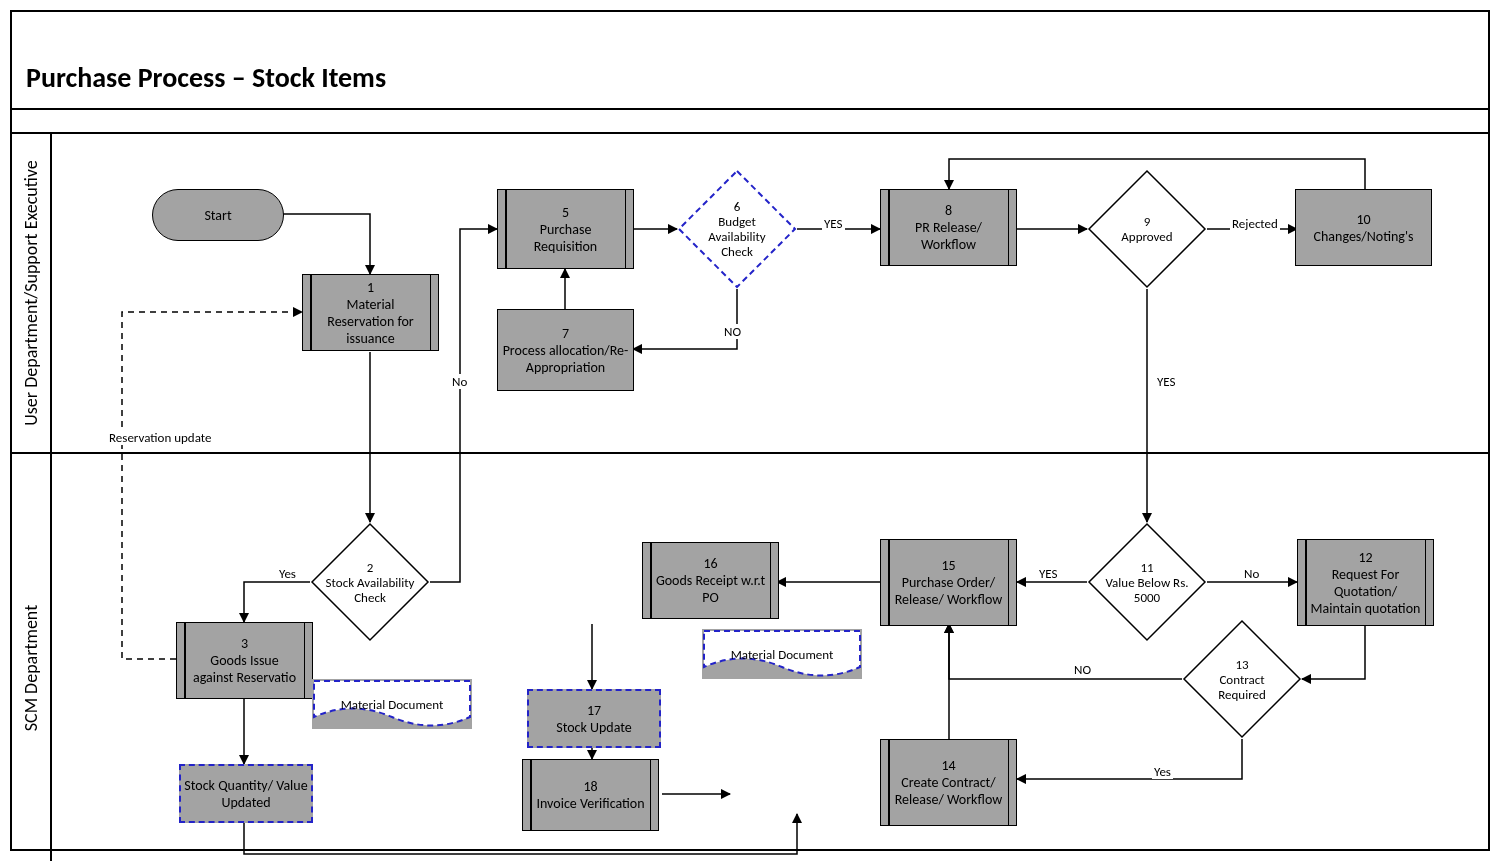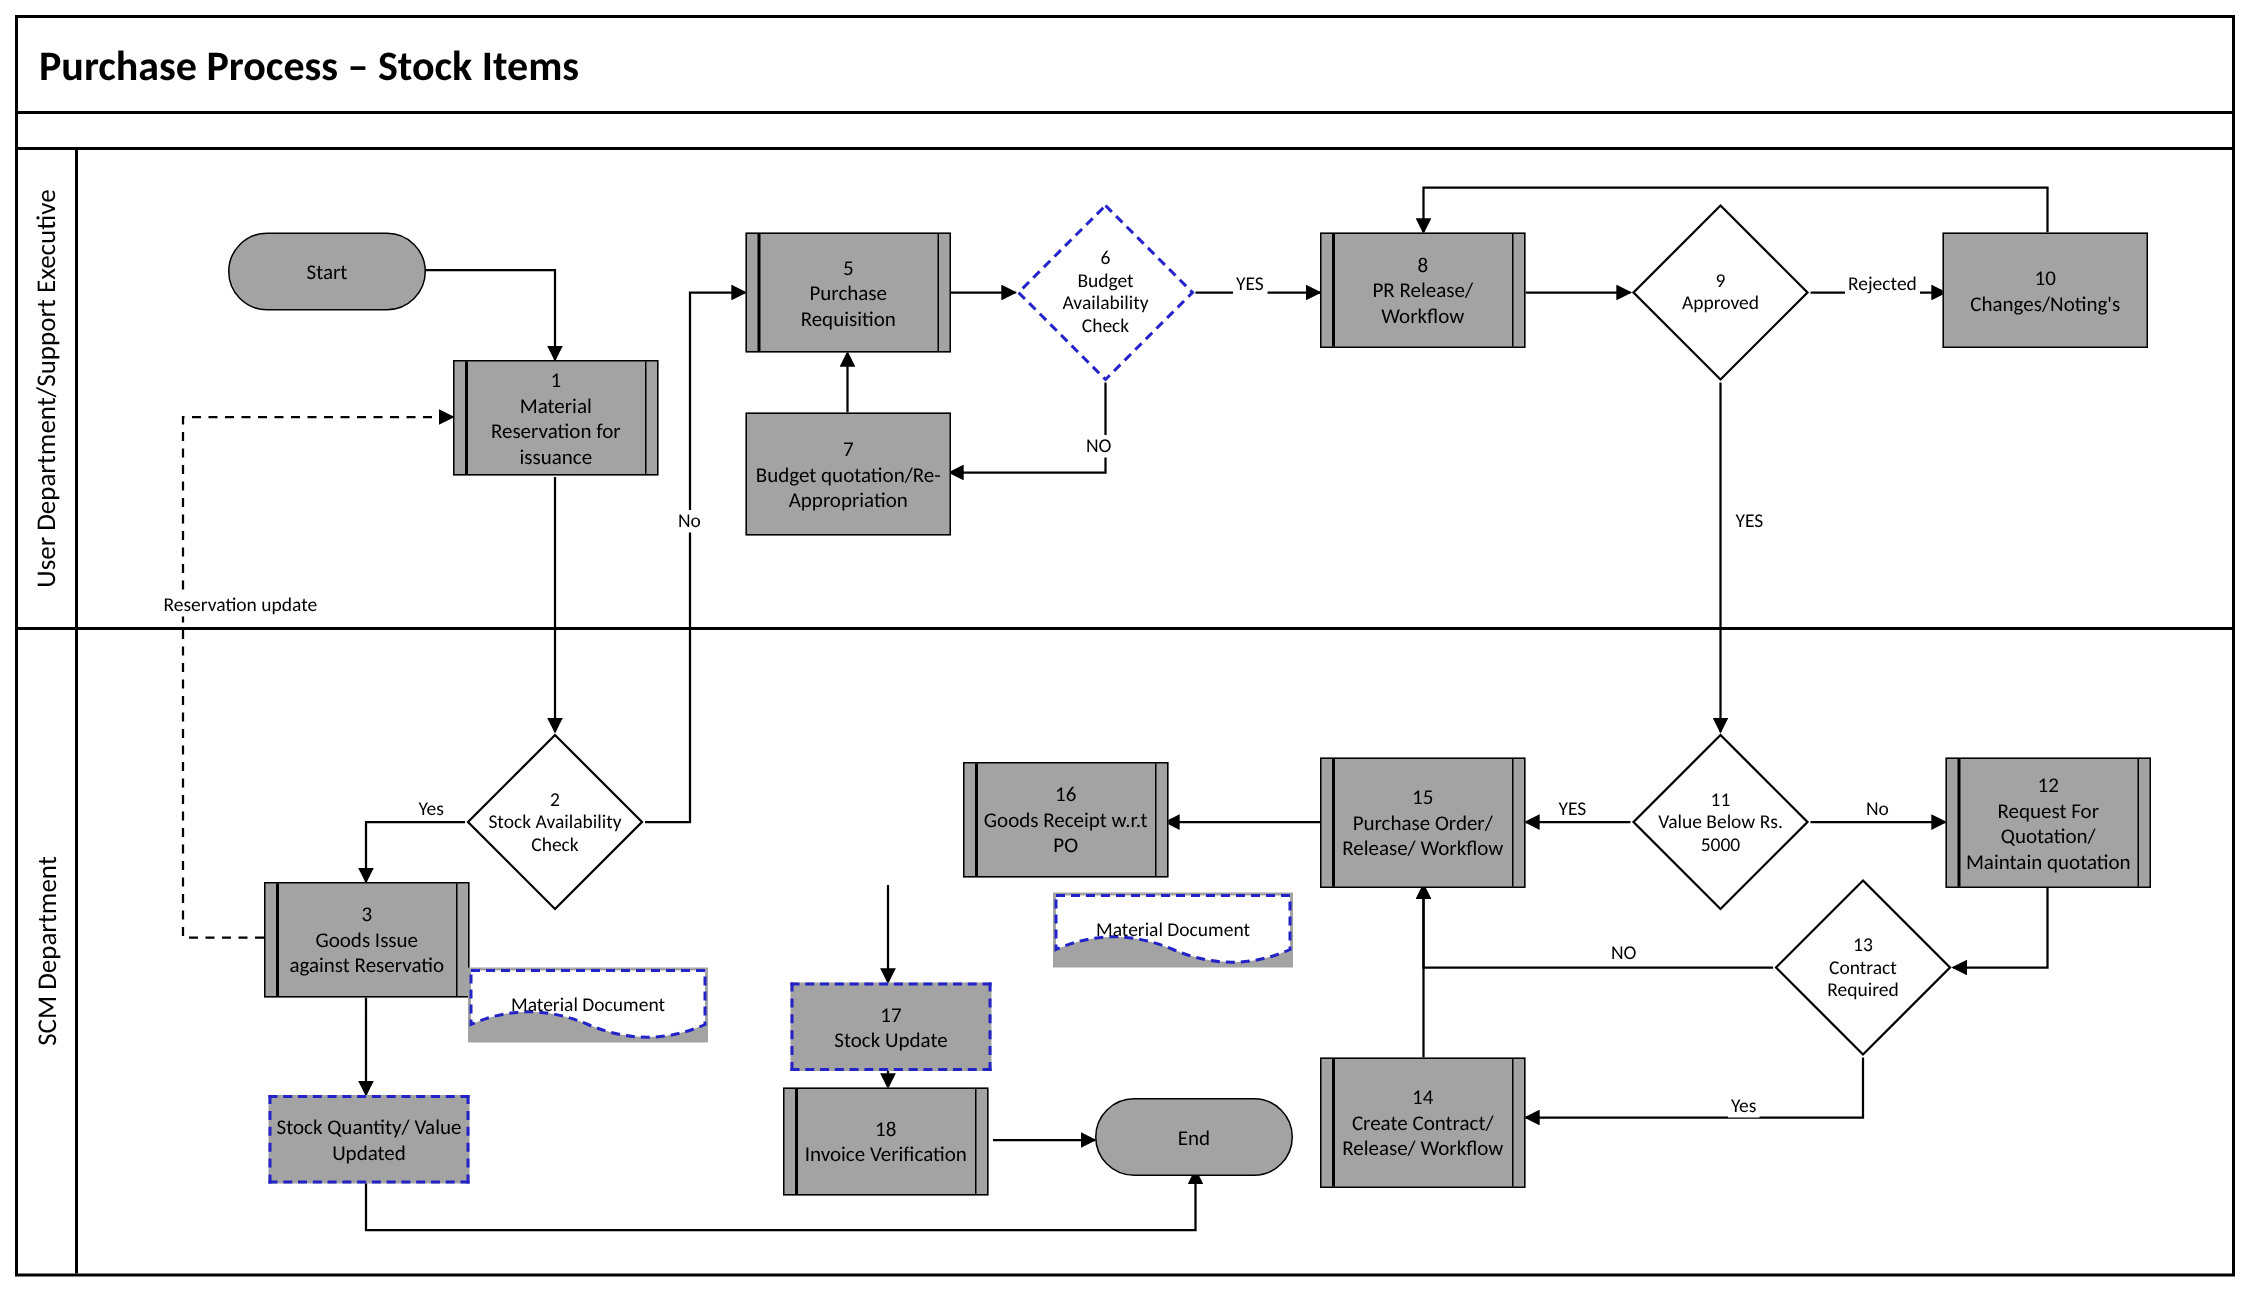--- a/index.html
+++ b/index.html
@@ -16,20 +16,21 @@
     background: #fff;
   }
   .title-bar {
     border-bottom: 2px solid #000;
     padding: 10px 14px;
     font-size: 28px;
     font-weight: bold;
     height: 42px;
     display: flex;
     align-items: center;
+    margin-top: 34px;
   }
   .gap-bar {
     height: 22px;
     border-bottom: 2px solid #000;
   }
   .lanes {
     position: relative;
     height: 747px; 
   }
   .lane {
@@ -224,21 +225,21 @@
         </svg>
       <div class="dtxt">
         <div>6</div>
         <div>Budget Availability Check</div>
       </div>
     </div>
 
     <div class="node process" style="left:485px; top:175px; width:135px; height:80px;">
       <div>
         <div>7</div>
-        <div>Budget quotation/Re-Appropriation</div>
+        <div>Process allocation/Re-Appropriation</div>
       </div>
     </div>
 
     <div class="node predef" style="left:868px; top:55px;">
       <div style="padding:0 12px;">
         <div>8</div>
         <div>PR Release/ Workflow</div>
       </div>
     </div>
 
@@ -308,23 +309,20 @@
       </div>
     </div>
 
     <div class="node predef" style="left:510px; top:625px; height:70px;">
       <div style="padding:0 12px;">
         <div>18</div>
         <div>Invoice Verification</div>
       </div>
     </div>
 
-    <div class="node terminator" style="left:718px; top:632px;">
-      <span>End</span>
-    </div>
 
     <div class="node predef" style="left:868px; top:405px; height:85px;">
       <div style="padding:0 12px;">
         <div>15</div>
         <div>Purchase Order/ Release/ Workflow</div>
       </div>
     </div>
 
     <div class="node predef" style="left:868px; top:605px; height:85px;">
       <div style="padding:0 12px;">

